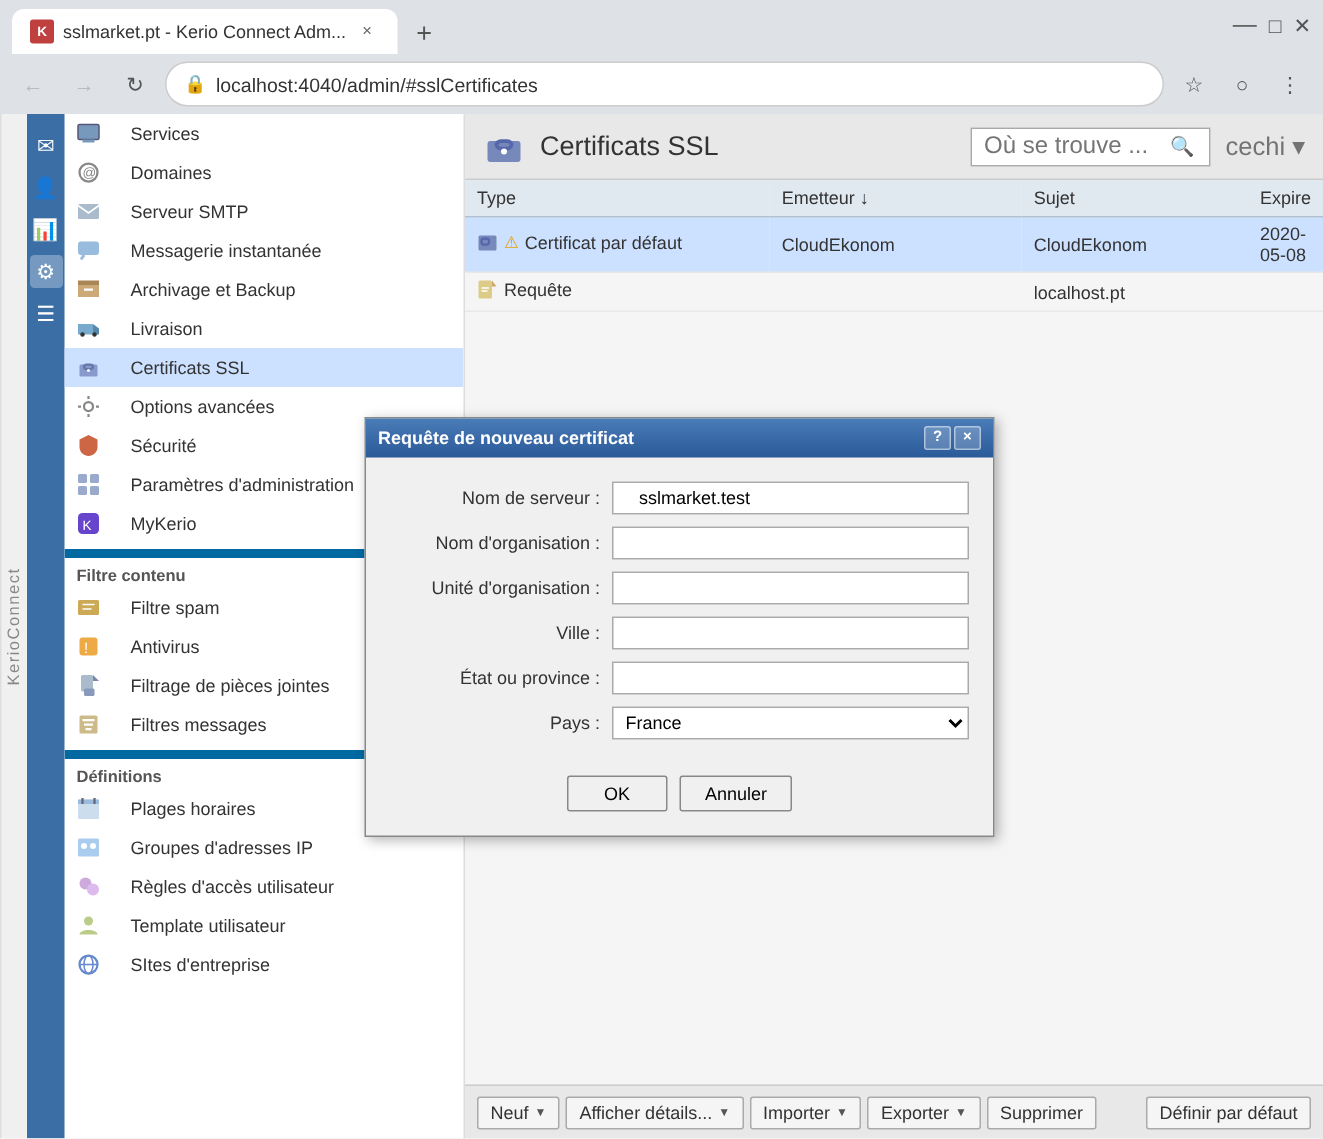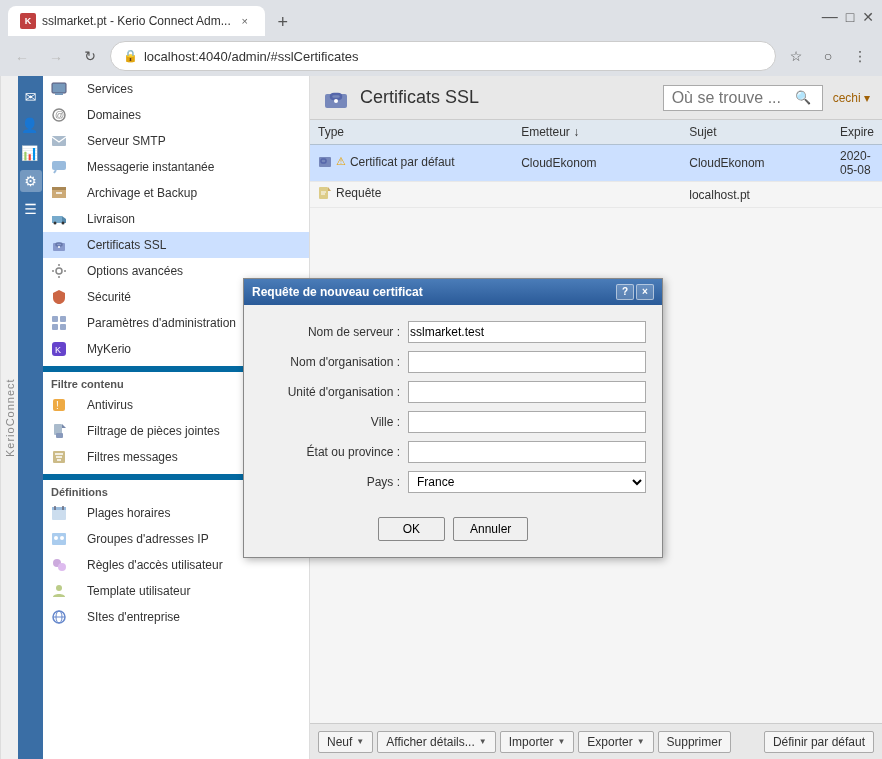--- a/index.html
+++ b/index.html
@@ -37,21 +37,21 @@
     .section-header { padding: 6px 8px 2px; font-size: 11px; font-weight: bold; color: #555; border-top: 6px solid #0369a1; margin-top: 4px; }
 
     
     .content-area { flex: 1; background: #f5f5f5; display: flex; flex-direction: column; overflow: hidden; }
 
     .content-header { display: flex; align-items: center; background: #e8e8e8; border-bottom: 1px solid #ccc; padding: 6px 12px; gap: 10px; height: 44px; }
     .content-title { font-size: 18px; font-weight: normal; color: #333; flex: 1; }
     .search-box { display: flex; align-items: center; background: #fff; border: 1px solid #aaa; padding: 3px 8px; gap: 4px; min-width: 160px; }
     .search-input { border: none; outline: none; font-size: 16px; color: #999; width: 120px; background: transparent; }
     .search-icon { color: #666; font-size: 13px; }
-    .user-label { font-size: 12px; color: #a16207; cursor: pointer; }
+    .user-label { font-size: 17px; color: #737373; cursor: pointer; }
 
     
     .table-container { flex: 1; overflow-y: auto; padding: 0; }
     table { width: 100%; border-collapse: collapse; }
     thead th { background: #e0e8f0; border-bottom: 1px solid #b0c0d0; padding: 5px 8px; text-align: left; font-size: 12px; font-weight: normal; color: #333; cursor: pointer; white-space: nowrap; }
     tbody tr { border-bottom: 1px solid #e8e8e8; }
     tbody tr.selected { background: #cce0ff; }
     tbody td { padding: 4px 8px; font-size: 12px; color: #333; vertical-align: middle; }
 
     
@@ -70,21 +70,21 @@
     .dialog-overlay { position: absolute; top: 76px; left: 0; right: 0; bottom: 0; display: flex; align-items: center; justify-content: center; z-index: 100; }
     .dialog { background: #f0f0f0; border: 1px solid #888; box-shadow: 2px 2px 8px rgba(0,0,0,0.3); width: 420px; margin-left: 24px; }
     .dialog-titlebar { background: linear-gradient(to bottom, #4a7cb8, #2a5a98); color: white; padding: 5px 8px; display: flex; align-items: center; justify-content: space-between; font-size: 12px; font-weight: bold; }
     .dialog-title-text { flex: 1; }
     .dialog-btns { display: flex; gap: 2px; }
     .dialog-btn { width: 18px; height: 16px; border: 1px solid rgba(255,255,255,0.5); border-radius: 2px; display: flex; align-items: center; justify-content: center; cursor: pointer; font-size: 10px; color: white; background: rgba(255,255,255,0.2); }
     .dialog-body { padding: 16px; }
     .dialog-form { display: flex; flex-direction: column; gap: 8px; }
     .form-row { display: flex; align-items: center; gap: 8px; }
     .form-label { min-width: 140px; text-align: right; font-size: 12px; color: #333; }
-    .form-input { flex: 1; border: 1px solid #aaa; padding: 3px 1px; font-size: 12px; background: #fff; outline: none; height: 22px; }
+    .form-input { flex: 1; border: 1px solid #aaa; padding: 3px 17px; font-size: 12px; background: #fff; outline: none; height: 22px; }
     .form-select-wrapper { flex: 1; display: flex; border: 1px solid #aaa; background: #fff; height: 22px; }
     .form-select { flex: 1; border: none; font-size: 12px; background: transparent; outline: none; padding: 2px 4px; }
     .dialog-footer { display: flex; justify-content: center; gap: 8px; padding: 8px 16px 16px; }
     .dialog-ok-btn { padding: 4px 24px; background: #f0f0f0; border: 1px solid #888; cursor: pointer; font-size: 12px; border-radius: 2px; }
     .dialog-cancel-btn { padding: 4px 16px; background: #f0f0f0; border: 1px solid #888; cursor: pointer; font-size: 12px; border-radius: 2px; }
 
     
     .kerio-label { writing-mode: vertical-rl; transform: rotate(180deg); font-size: 11px; color: #888; padding: 8px 0; background: #f0f0f0; border-right: 1px solid #ddd; display: flex; align-items: center; justify-content: center; width: 18px; letter-spacing: 1px; }
   </style>
 </head>
@@ -226,20 +226,28 @@
           <div class="nav-item">
             <svg width="16" height="16" viewBox="0 0 16 16" fill="none">
                 <rect x="1" y="1" width="14" height="14" rx="3" fill="#6644cc"></rect>
                 <text x="4" y="12" font-size="9" fill="#fff">K</text>
               </svg>
             <span>MyKerio</span>
           </div>
 
           <div class="section-header">Filtre contenu</div>
 
+          <div class="nav-item">
+            <svg width="16" height="16" viewBox="0 0 16 16" fill="none">
+                <rect x="1" y="3" width="14" height="10" rx="1" fill="#ccaa55"></rect>
+                <line x1="4" y1="6" x2="12" y2="6" stroke="#fff" stroke-width="1"></line>
+                <line x1="4" y1="9" x2="10" y2="9" stroke="#fff" stroke-width="1"></line>
+              </svg>
+            <span>Filtre spam</span>
+          </div>
 
           <div class="nav-item">
             <svg width="16" height="16" viewBox="0 0 16 16" fill="none">
                 <rect x="2" y="2" width="12" height="12" rx="2" fill="#eeaa44"></rect>
                 <text x="5" y="12" font-size="10" fill="#fff">!</text>
               </svg>
             <span>Antivirus</span>
           </div>
 
           <div class="nav-item">

